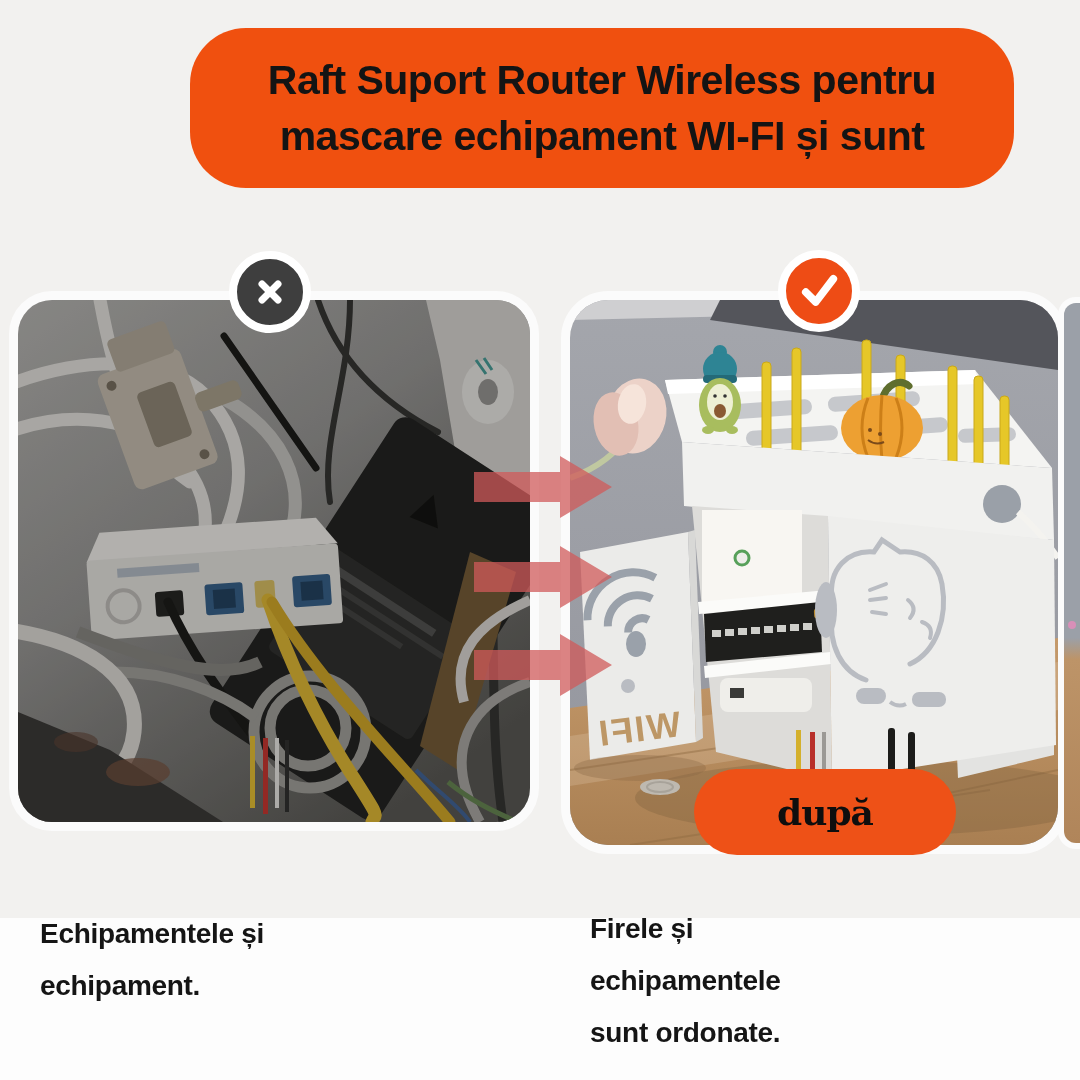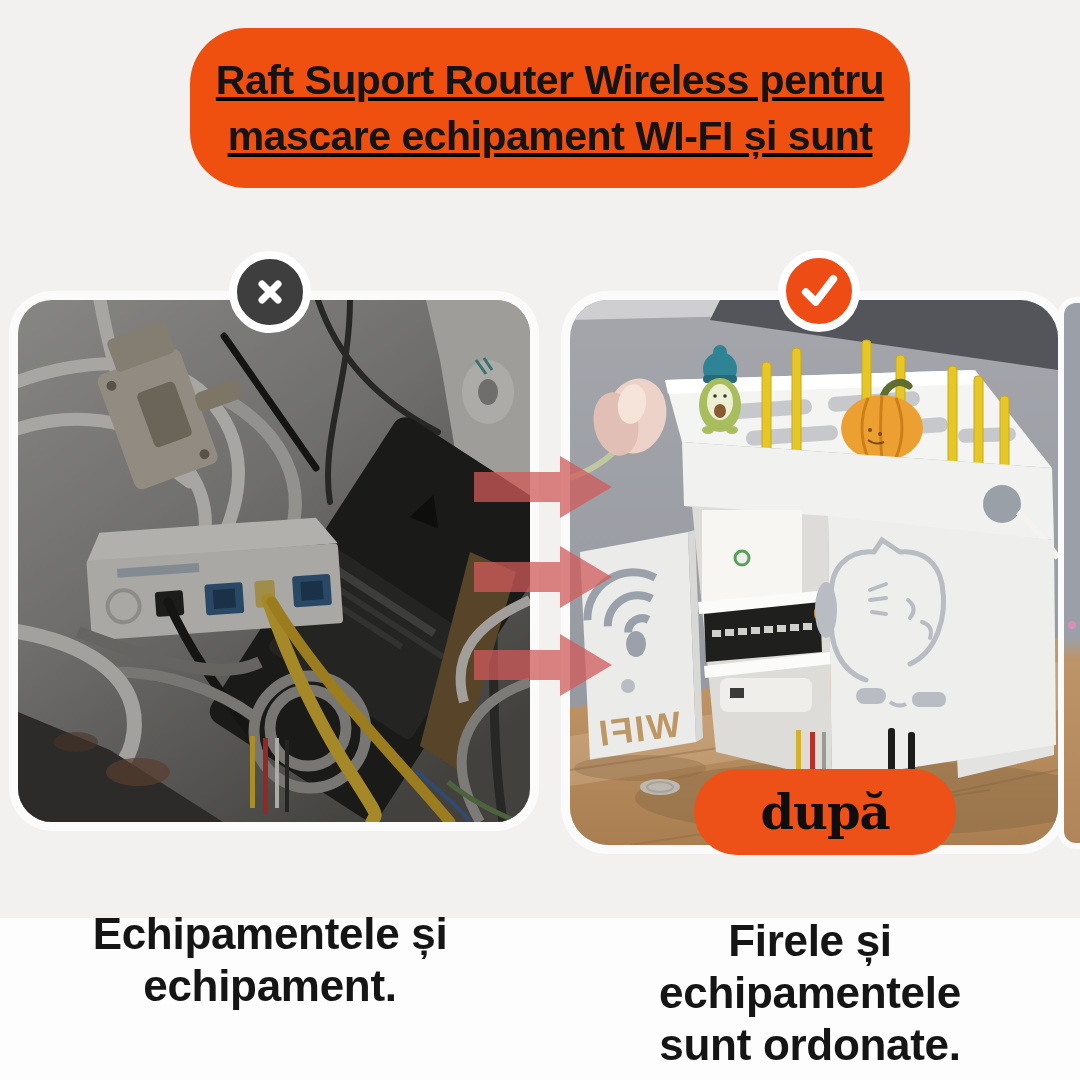--- a/index.html
+++ b/index.html
@@ -4,23 +4,23 @@
 <style>
   html,body{margin:0;padding:0;}
   body{width:1080px;height:1080px;overflow:hidden;background:#FDFDFD;
        font-family:"Liberation Sans",sans-serif;}
   .canvas{position:relative;width:1080px;height:1080px;}
 
   .bg-top{position:absolute;left:0;top:0;width:1080px;height:918px;background:#F2F1EF;}
   .bg-bottom{position:absolute;left:0;top:918px;width:1080px;height:162px;background:#FDFDFD;}
 
   
-  .banner{position:absolute;left:190px;top:28px;width:720px;height:160px;
+  .banner{position:absolute;left:190px;top:28px;width:824px;height:160px;
           background:#F0500F;border-radius:56px;display:flex;flex-direction:column;
-          align-items:center;justify-content:center;gap:9px;z-index:5;text-decoration:underline;}
+          align-items:center;justify-content:center;gap:9px;z-index:5;}
   .banner .line{font-size:41px;font-weight:700;color:#141414;letter-spacing:-.5px;white-space:nowrap;}
 
   
   .photo{position:absolute;overflow:hidden;box-shadow:0 0 0 9px #FBFBFB;z-index:1;}
   .photo-before{left:18px;top:300px;width:512px;height:522px;border-radius:34px;}
   .photo-after{left:570px;top:300px;width:488px;height:545px;border-radius:38px;}
   .photo svg{display:block;}
   .photo-sliver{position:absolute;left:1064px;top:303px;width:16px;height:540px;
           border-radius:12px 0 0 12px;box-shadow:0 0 0 6px #FBFBFB;z-index:1;
           background:linear-gradient(180deg,#9BA0A8 0%,#9BA0A8 62%,#BD9468 66%,#B0855A 100%);}
@@ -35,27 +35,27 @@
   
   .arrow{position:absolute;left:474px;width:138px;height:62px;z-index:4;opacity:.74;}
   .arrow-1{top:456px;}  .arrow-2{top:546px;}  .arrow-3{top:634px;}
 
   
   .pill{position:absolute;display:flex;align-items:center;justify-content:center;z-index:6;
         font-family:"DejaVu Serif",serif;font-weight:700;color:#0E0E0E;}
   .pill-before{left:149px;top:774px;width:252px;height:87px;border-radius:44px;
         background:#5B5B5B;font-size:48px;letter-spacing:-1px;}
   .pill-after{left:694px;top:769px;width:262px;height:86px;border-radius:43px;
-        background:#EE5117;font-size:48px;letter-spacing:-1px;}
-
-  
-  .caption{position:absolute;text-align:center;font-weight:700;color:#151515;
-           font-size:44px;line-height:52px;z-index:5;letter-spacing:-.3px;}
+        background:#EE5117;font-size:36px;letter-spacing:-1px;}
+
+  
+  .caption{position:absolute;font-weight:700;color:#151515;
+           font-size:28px;line-height:52px;z-index:5;letter-spacing:-.3px;}
   .caption-before{left:40px;top:908px;width:460px;}
-  .caption-after{left:590px;top:903px;width:440px;margin-top:12px;}
+  .caption-after{left:590px;top:903px;width:440px;}
 </style>
 </head>
 <body>
 
 <div class="canvas">
 
   <div class="bg-top"></div>
   <div class="bg-bottom"></div>
 
   <div class="banner">

